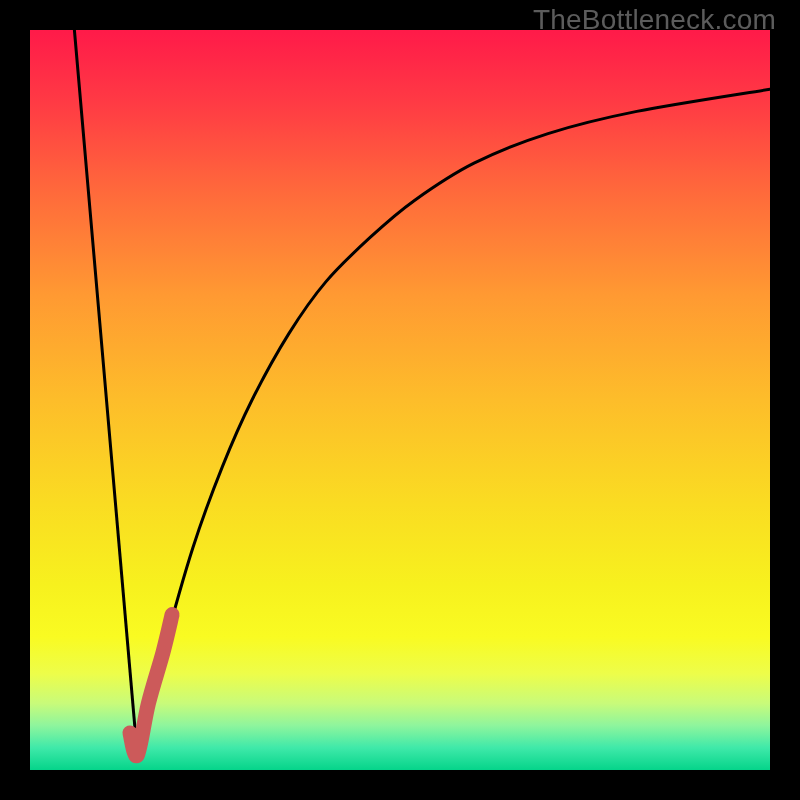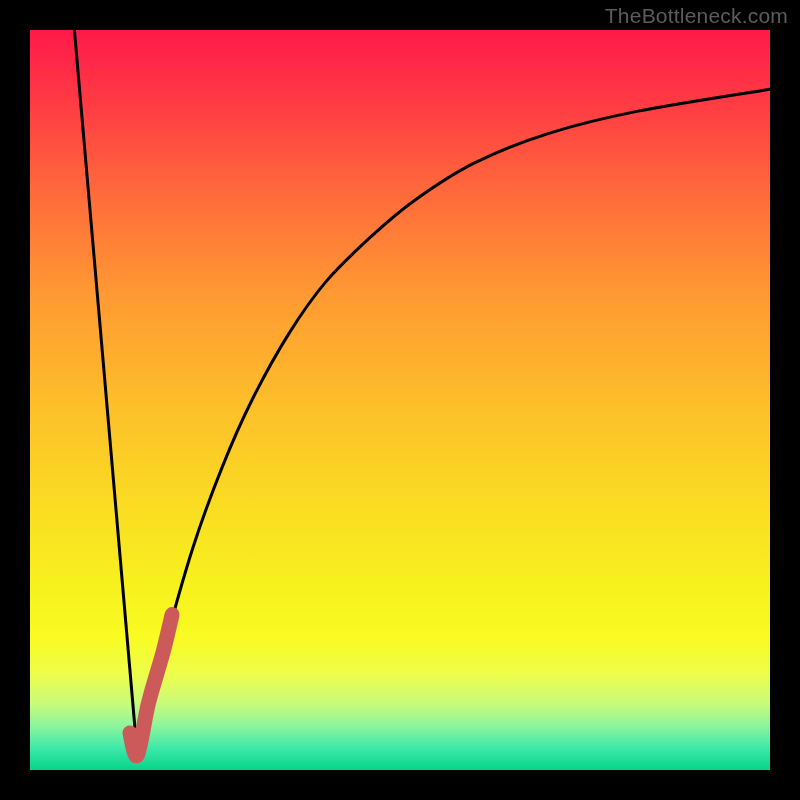--- a/index.html
+++ b/index.html
@@ -49,23 +49,23 @@
   }
   svg.curves {
     position: absolute;
     inset: 0;
     width: 740px;
     height: 740px;
   }
   .watermark {
     position: absolute;
     top: 4px;
-    right: 12px;
+    right: 24px;
     color: #5c5c5c;
-    font-size: 21px;
+    font-size: 28px;
     letter-spacing: 0.2px;
     user-select: none;
   }
 </style>
 </head>
 <body>
 
 <div class="frame">
 
   <div class="watermark">TheBottleneck.com</div>

